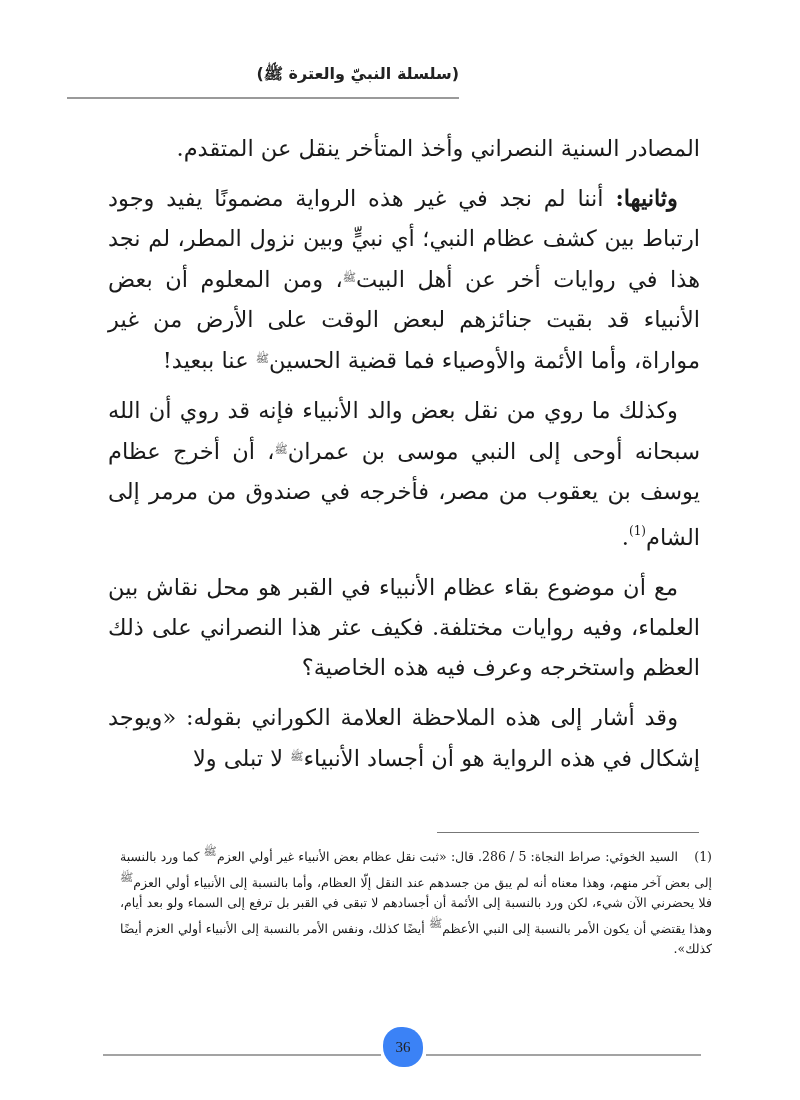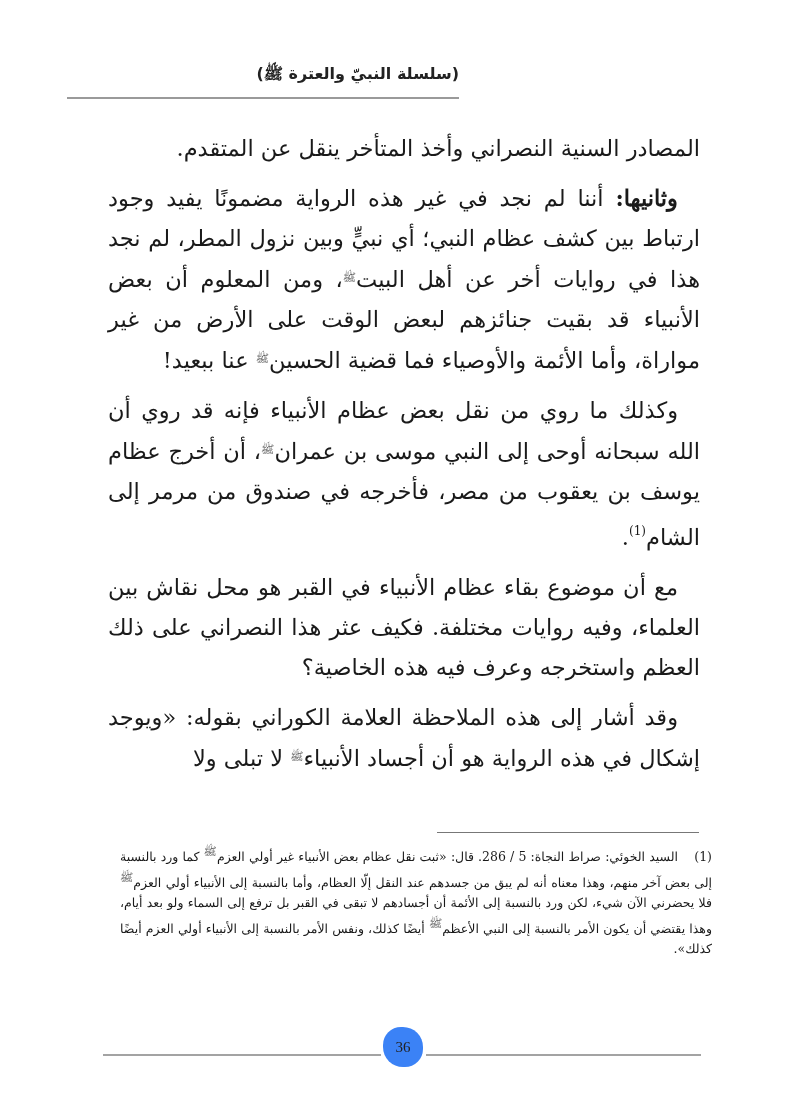--- a/index.html
+++ b/index.html
@@ -149,21 +149,21 @@
 <div class="page-header">
   <span class="hdr-series">(سلسلة النبيّ والعترة ﷺ)</span>
 </div>
 <div class="header-rule"></div>
 
 <div class="body-text">
   <p><span>المصادر السنية النصراني وأخذ المتأخر ينقل عن المتقدم.</span></p>
 
   <p class="indent"><span class="bold">وثانيها:</span><span> أننا لم نجد في غير هذه الرواية مضمونًا يفيد وجود ارتباط بين كشف عظام النبي؛ أي نبيٍّ وبين نزول المطر، لم نجد هذا في روايات أخر عن أهل البيت</span><span class="honor">ﷺ</span><span>، ومن المعلوم أن بعض الأنبياء قد بقيت جنائزهم لبعض الوقت على الأرض من غير مواراة، وأما الأئمة والأوصياء فما قضية الحسين</span><span class="honor">ﷺ</span><span> عنا ببعيد!</span></p>
 
-  <p class="indent"><span>وكذلك ما روي من نقل بعض عظام الأنبياء فإنه قد روي أن الله سبحانه أوحى إلى النبي موسى بن عمران</span><span class="honor">ﷺ</span><span>، أن أخرج عظام يوسف بن يعقوب من مصر، فأخرجه في صندوق من مرمر إلى الشام</span><span class="sup">(1)</span><span>.</span></p>
+  <p class="indent"><span>وكذلك ما روي من نقل بعض والد الأنبياء فإنه قد روي أن الله سبحانه أوحى إلى النبي موسى بن عمران</span><span class="honor">ﷺ</span><span>، أن أخرج عظام يوسف بن يعقوب من مصر، فأخرجه في صندوق من مرمر إلى الشام</span><span class="sup">(1)</span><span>.</span></p>
 
   <p class="indent"><span>مع أن موضوع بقاء عظام الأنبياء في القبر هو محل نقاش بين العلماء، وفيه روايات مختلفة. فكيف عثر هذا النصراني على ذلك العظم واستخرجه وعرف فيه هذه الخاصية؟</span></p>
 
   <p class="indent"><span>وقد أشار إلى هذه الملاحظة العلامة الكوراني بقوله: «ويوجد إشكال في هذه الرواية هو أن أجساد الأنبياء</span><span class="honor">ﷺ</span><span> لا تبلى ولا</span></p>
 </div>
 
 <div class="footnote-rule"></div>
 
 <div class="footnotes">
   <div>

